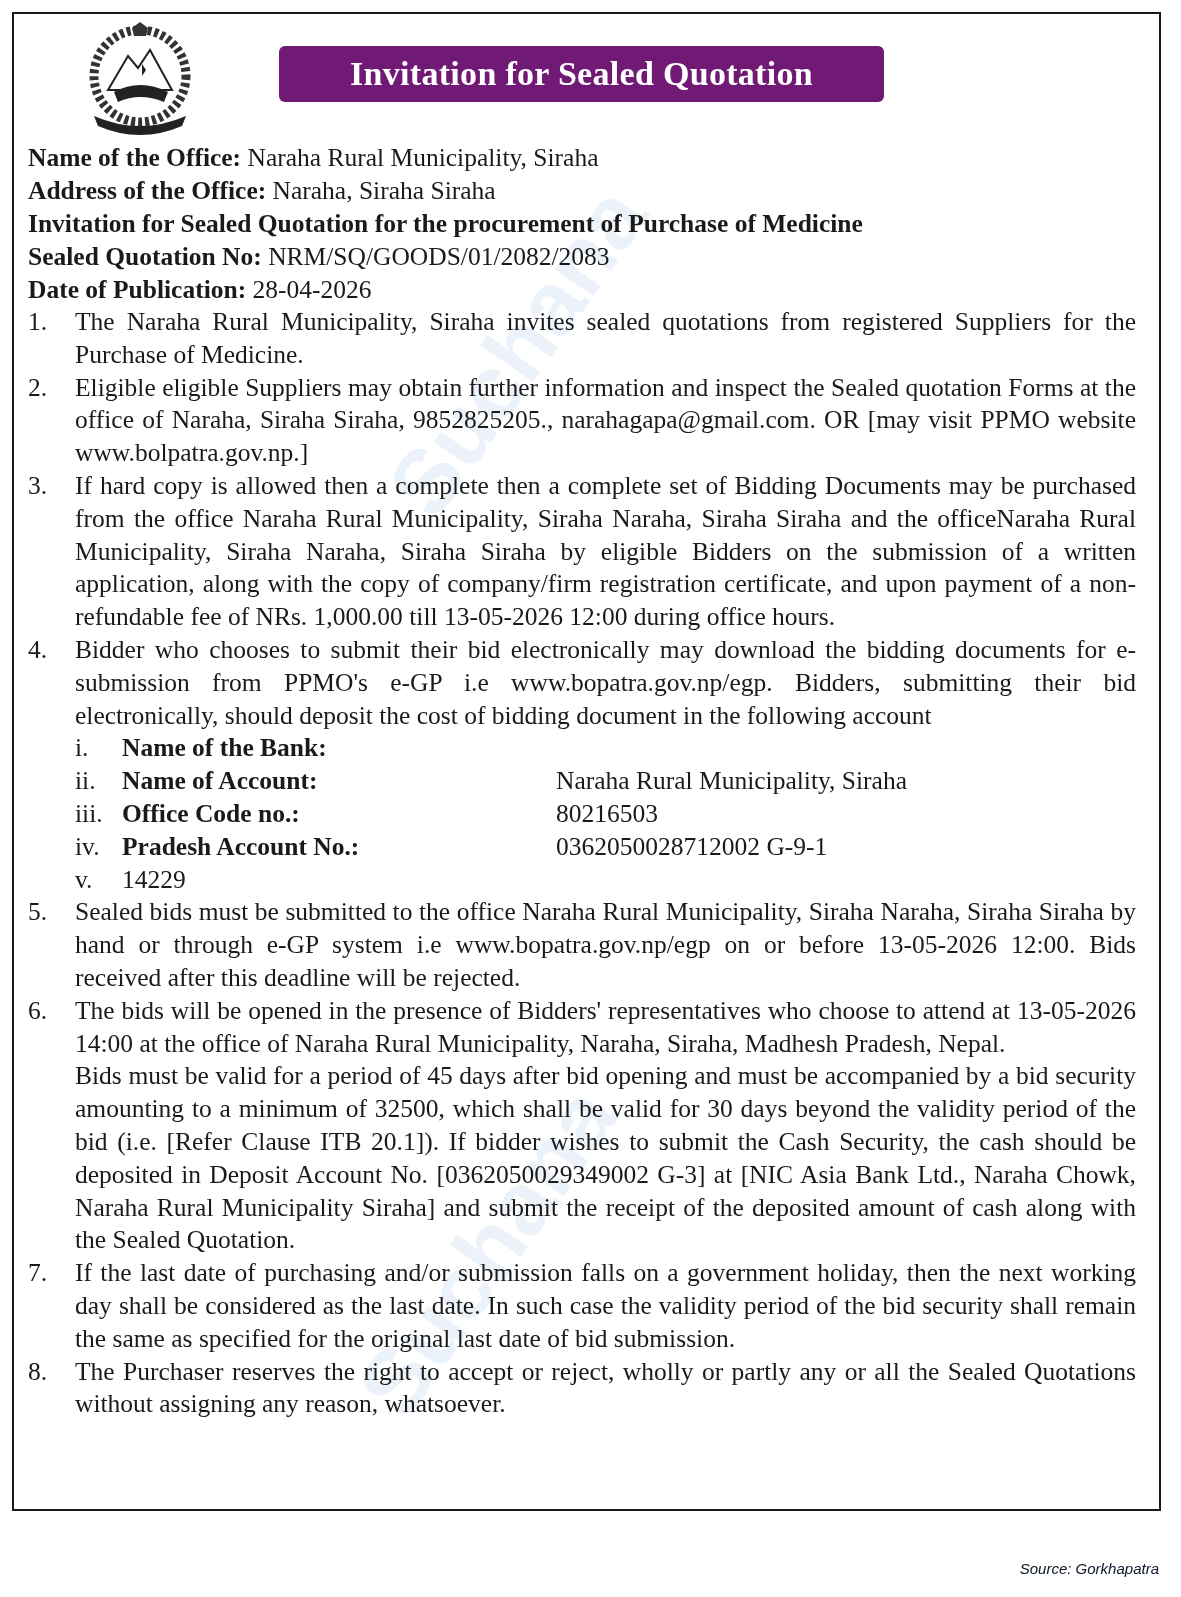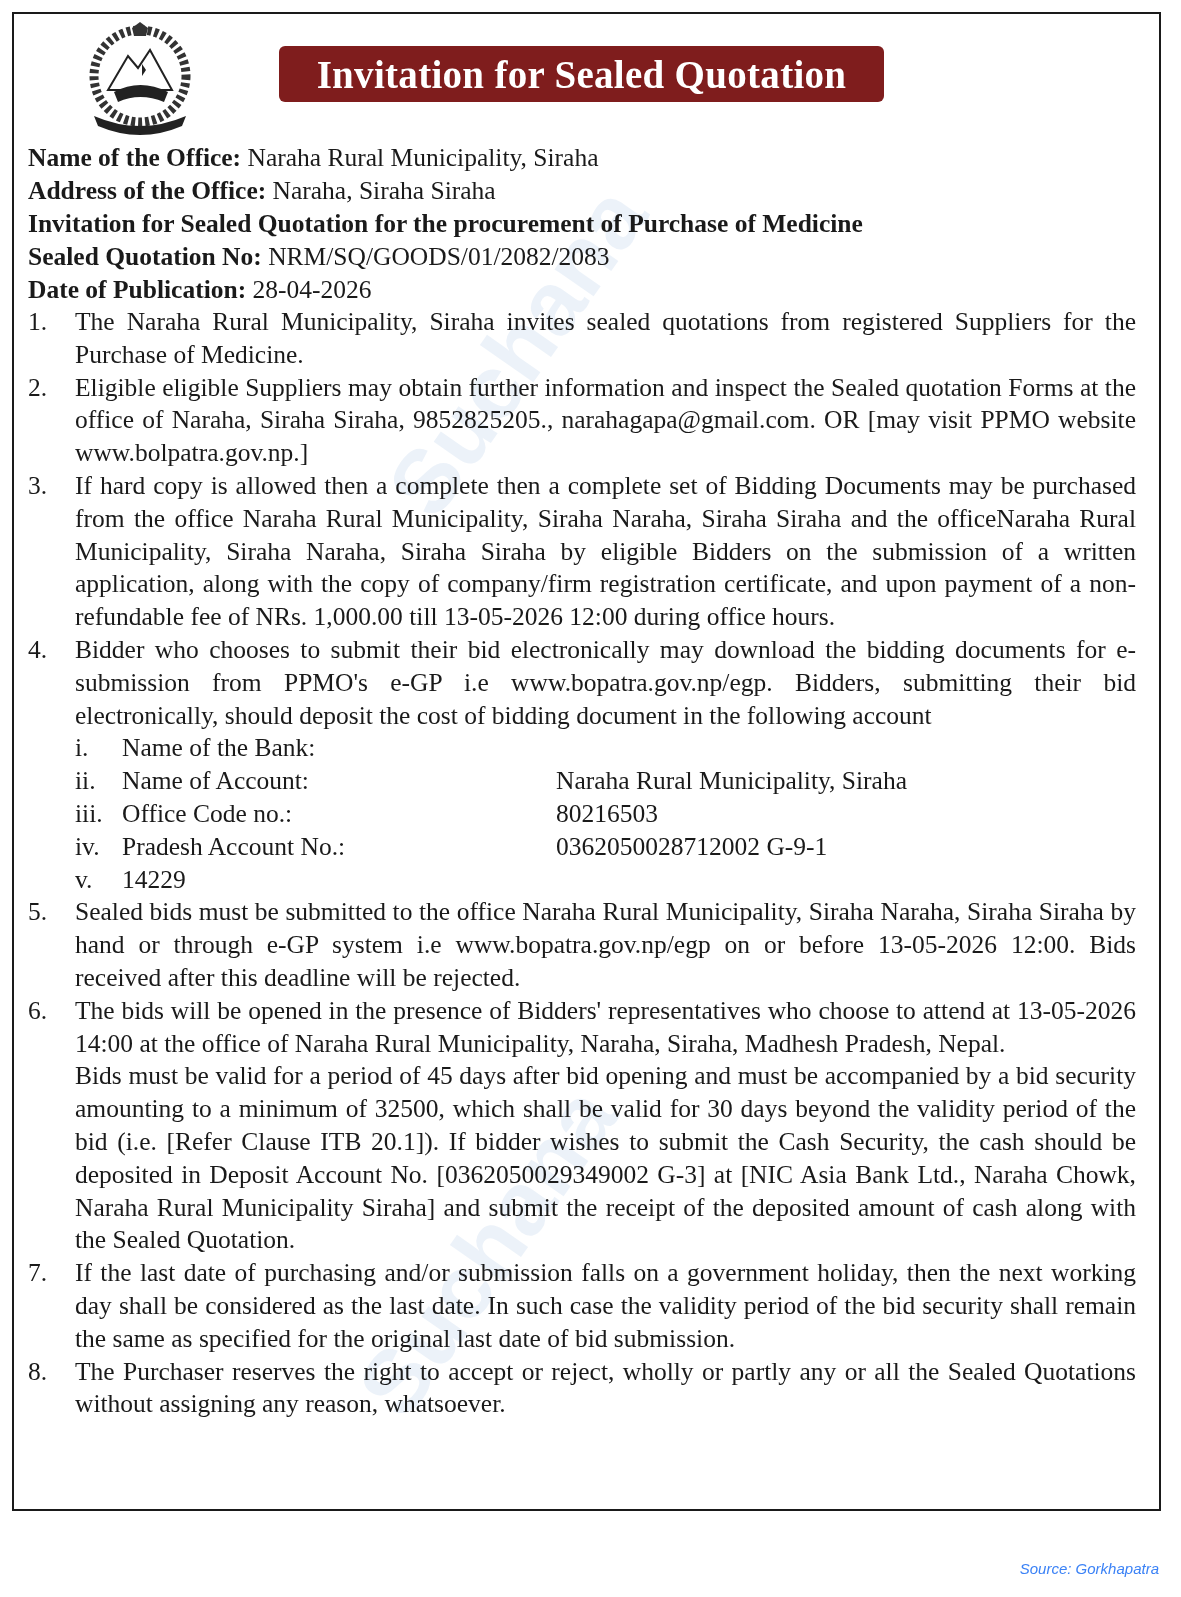--- a/index.html
+++ b/index.html
@@ -10,44 +10,44 @@
   }
   .frame {
     position: absolute; left: 12px; top: 12px; width: 1149px; height: 1499px;
     border: 2px solid #1a1a1a; box-sizing: border-box;
   }
   .emblem {
     position: absolute; left: 80px; top: 20px; width: 120px; height: 120px;
   }
   .title-box {
     position: absolute; left: 279px; top: 46px; width: 605px; height: 56px;
-    background: #7f1d1d; border-radius: 6px; color: #fff;
-    font-family: "Liberation Serif", serif; font-weight: bold; font-size: 39px;
+    background: #701a75; border-radius: 6px; color: #fff;
+    font-family: "Liberation Serif", serif; font-weight: bold; font-size: 34px;
     display: flex; align-items: center; justify-content: center; letter-spacing: 0.3px;
   }
   .header-lines {
     position: absolute; left: 28px; top: 141px; width: 1110px;
     font-size: 25.5px; line-height: 33px;
   }
   .header-lines .lbl { font-weight: bold; }
   .body {
     position: absolute; left: 28px; top: 306px; width: 1108px;
     font-size: 25.5px; line-height: 32.8px;
   }
   .item { display: flex; }
   .item .num { width: 47px; flex: 0 0 47px; }
   .item .txt { flex: 1; text-align: justify; }
   .sub { display: flex; }
   .sub .rn { width: 47px; flex: 0 0 47px; }
-  .sub .k { width: 434px; flex: 0 0 434px; font-weight: normal; white-space: nowrap; }
+  .sub .k { width: 434px; flex: 0 0 434px; font-weight: bold; white-space: nowrap; }
   .sub .v { flex: 1; white-space: nowrap; }
   .para-extra { padding-left: 47px; text-align: justify; }
   .source {
     position: absolute; right: 22px; top: 1560px;
-    font-family: "Liberation Sans", sans-serif; font-style: italic; font-size: 15px; color: #3b82f6;
+    font-family: "Liberation Sans", sans-serif; font-style: italic; font-size: 15px; color: #0f172a;
   }
   .wm {
     position: absolute; font-family: "Liberation Sans", sans-serif; font-weight: bold;
     color: rgba(70,130,200,0.10); font-size: 90px; transform: rotate(-55deg);
     pointer-events: none;
   }
 </style>
 </head>
 <body>
 

